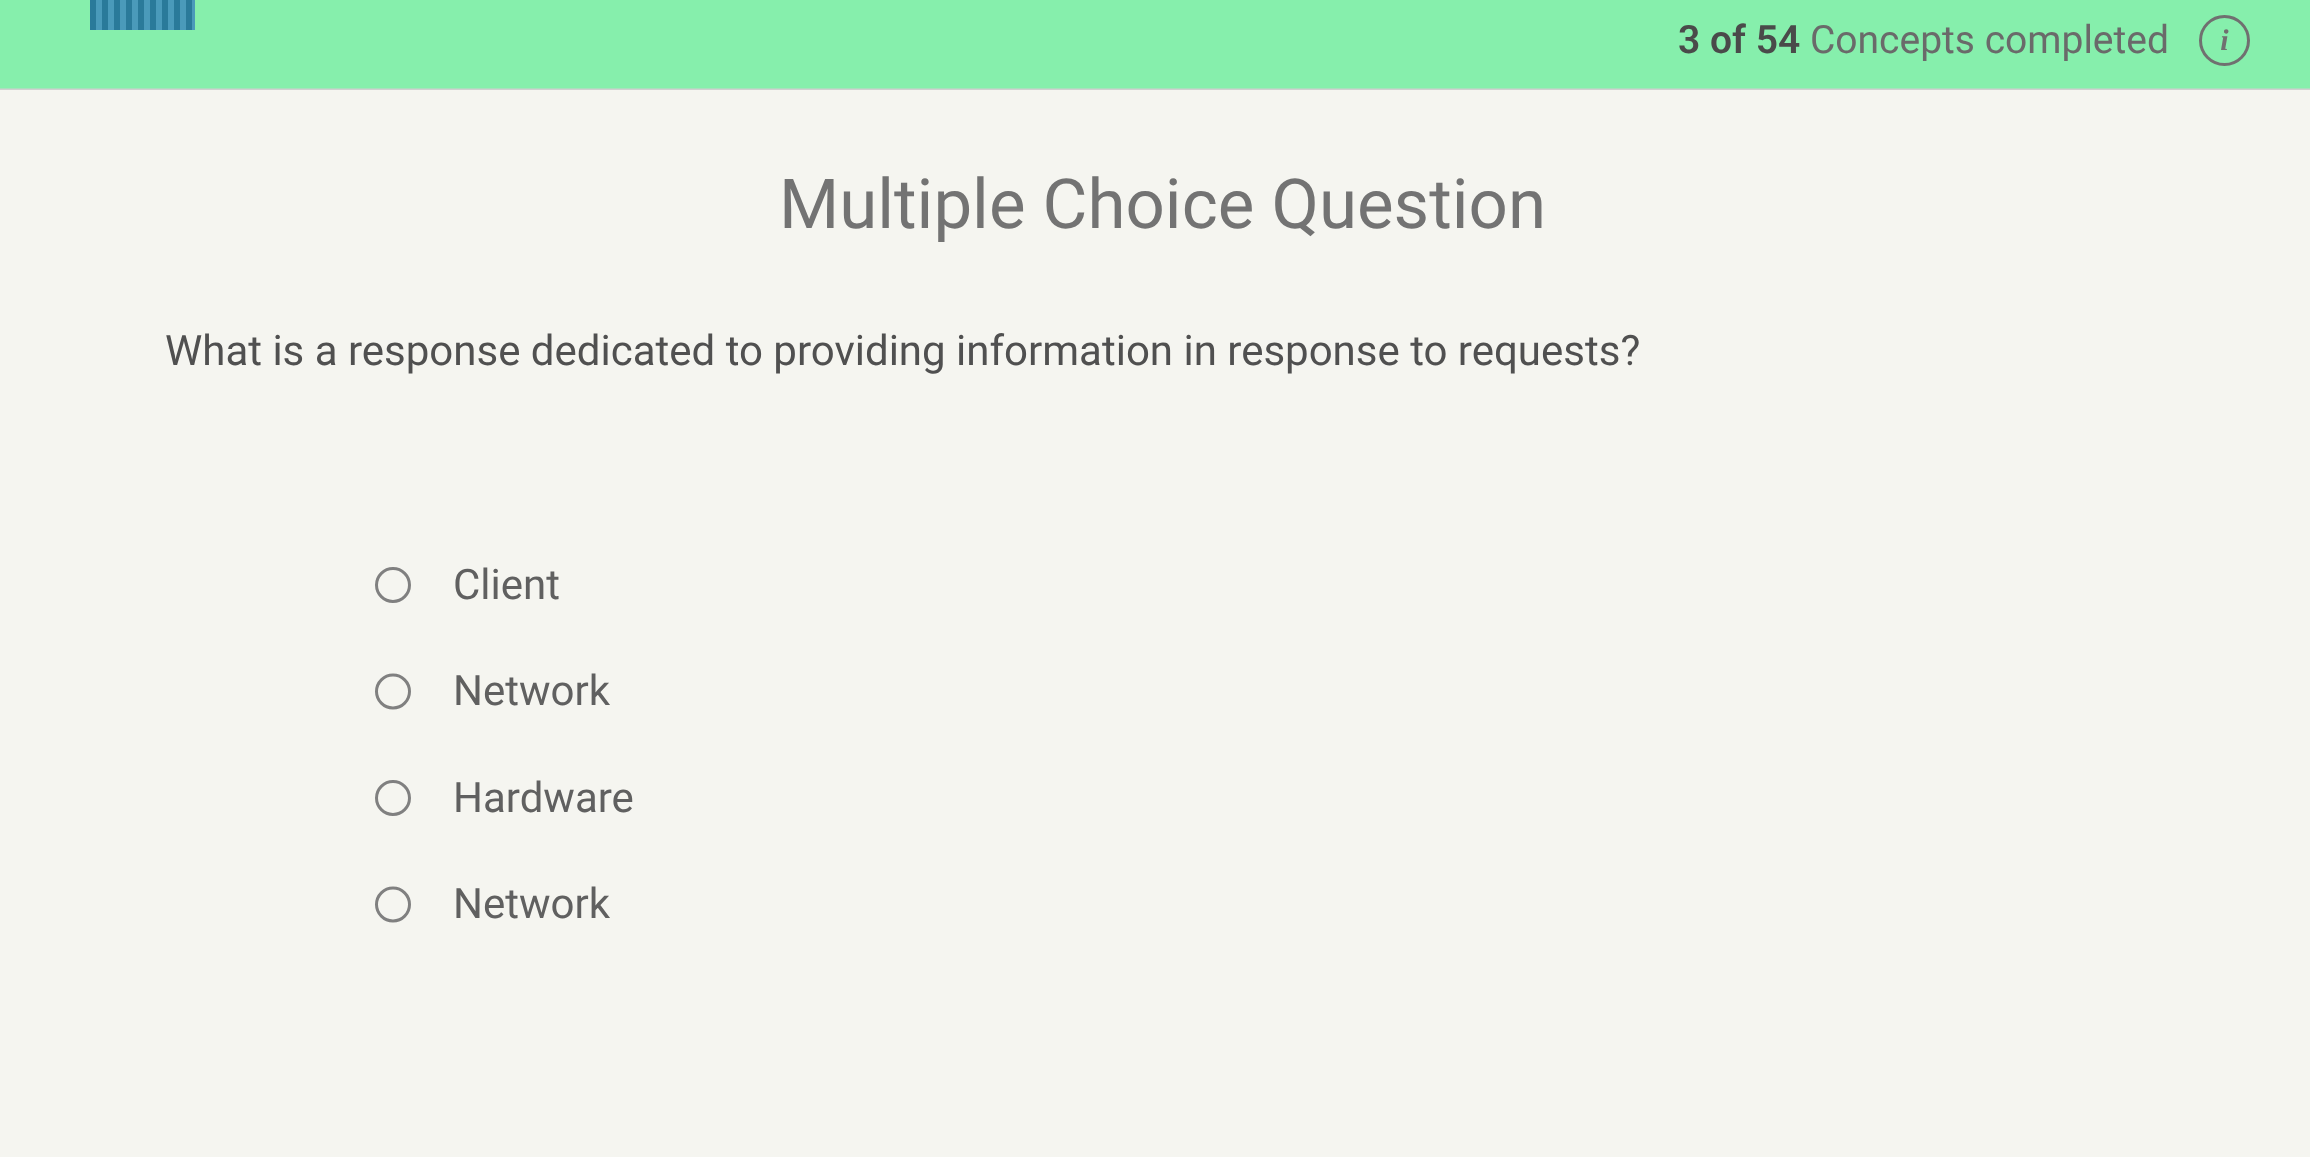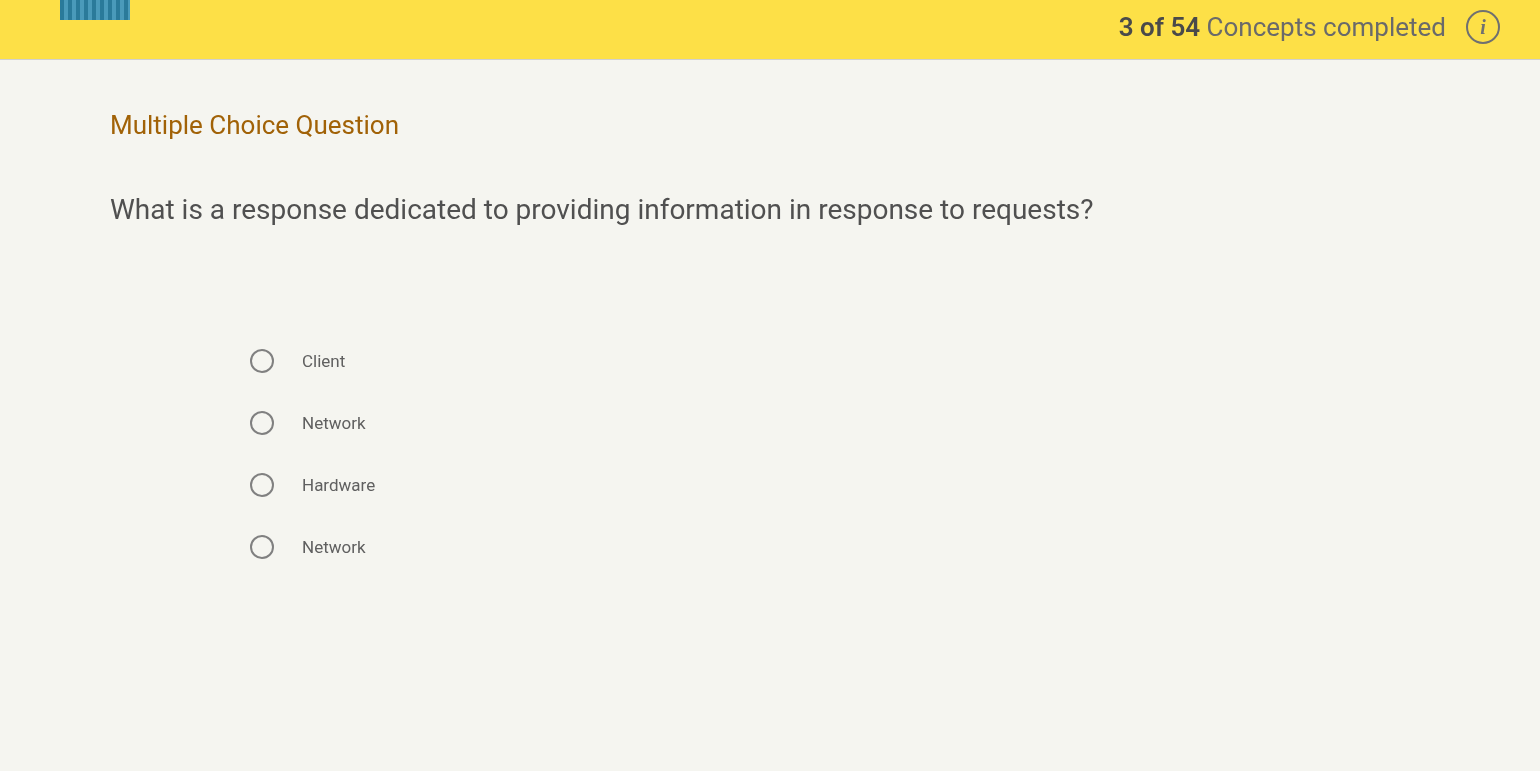--- a/index.html
+++ b/index.html
@@ -13,21 +13,21 @@
       width: 1540px;
       height: 771px;
       overflow: hidden;
     }
     .header-bar {
       display: flex;
       align-items: center;
       justify-content: flex-end;
       padding: 10px 40px 15px 40px;
       border-bottom: 1px solid #d0d0d0;
-      background: #fde047;
+      background: #86efac;
     }
     .progress-text {
       font-size: 26px;
       color: #6a6a6a;
       margin-right: 20px;
     }
     .progress-text .bold-count {
       font-weight: 600;
       color: #4a4a4a;
     }
@@ -57,24 +57,25 @@
         #2a7a9a,
         #2a7a9a 4px,
         #4a9aba 4px,
         #4a9aba 8px
       );
     }
     .content {
       padding: 50px 100px 0 110px;
     }
     .question-type-heading {
-      font-size: 26px;
+      font-size: 46px;
       font-weight: 400;
-      color: #a16207;
+      color: #737373;
       margin-bottom: 50px;
+      text-align: center;
     }
     .question-text {
       font-size: 28px;
       color: #505050;
       margin-bottom: 120px;
       line-height: 1.4;
     }
     .options-list {
       padding-left: 140px;
     }
@@ -86,21 +87,21 @@
     }
     .radio-circle {
       width: 24px;
       height: 24px;
       border: 2px solid #808080;
       border-radius: 50%;
       margin-right: 28px;
       flex-shrink: 0;
     }
     .option-label {
-      font-size: 17px;
+      font-size: 28px;
       color: #606060;
     }
   </style>
 </head>
 <body>
 
 <div class="top-left-decoration"></div>
 
 <div class="header-bar">
   <span class="progress-text">

